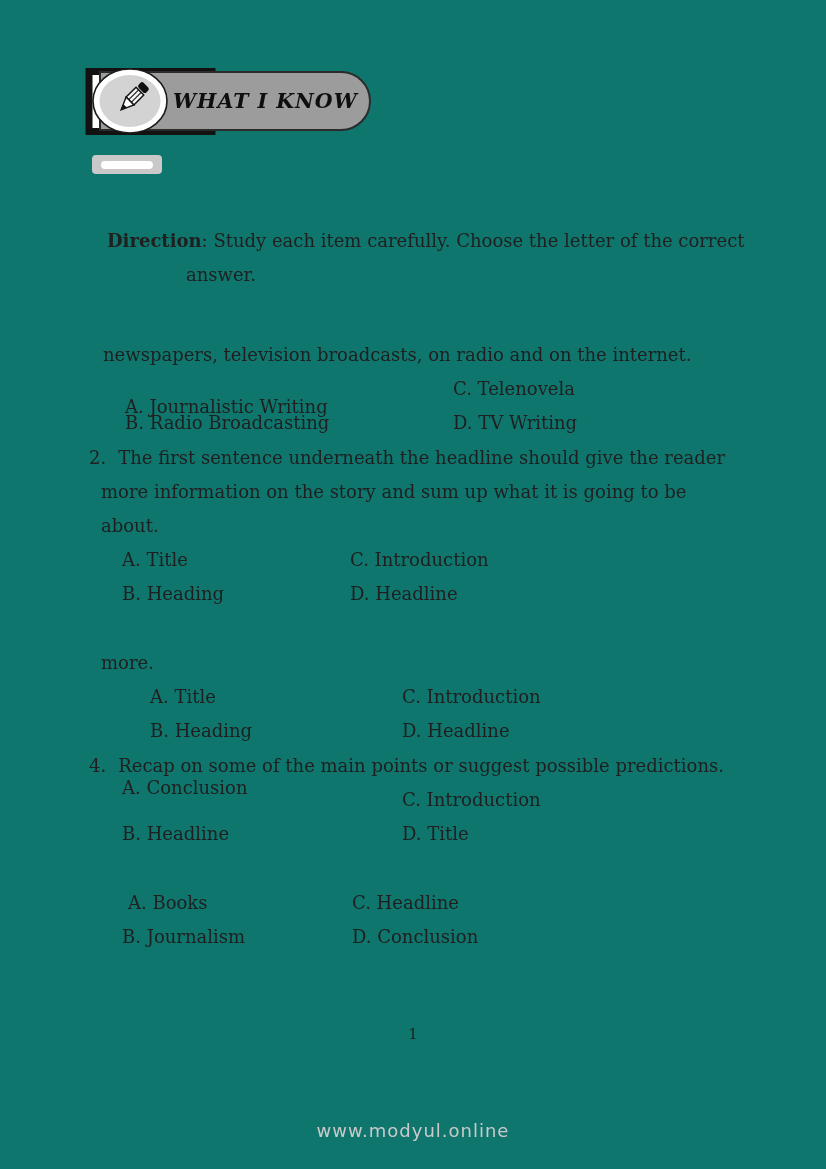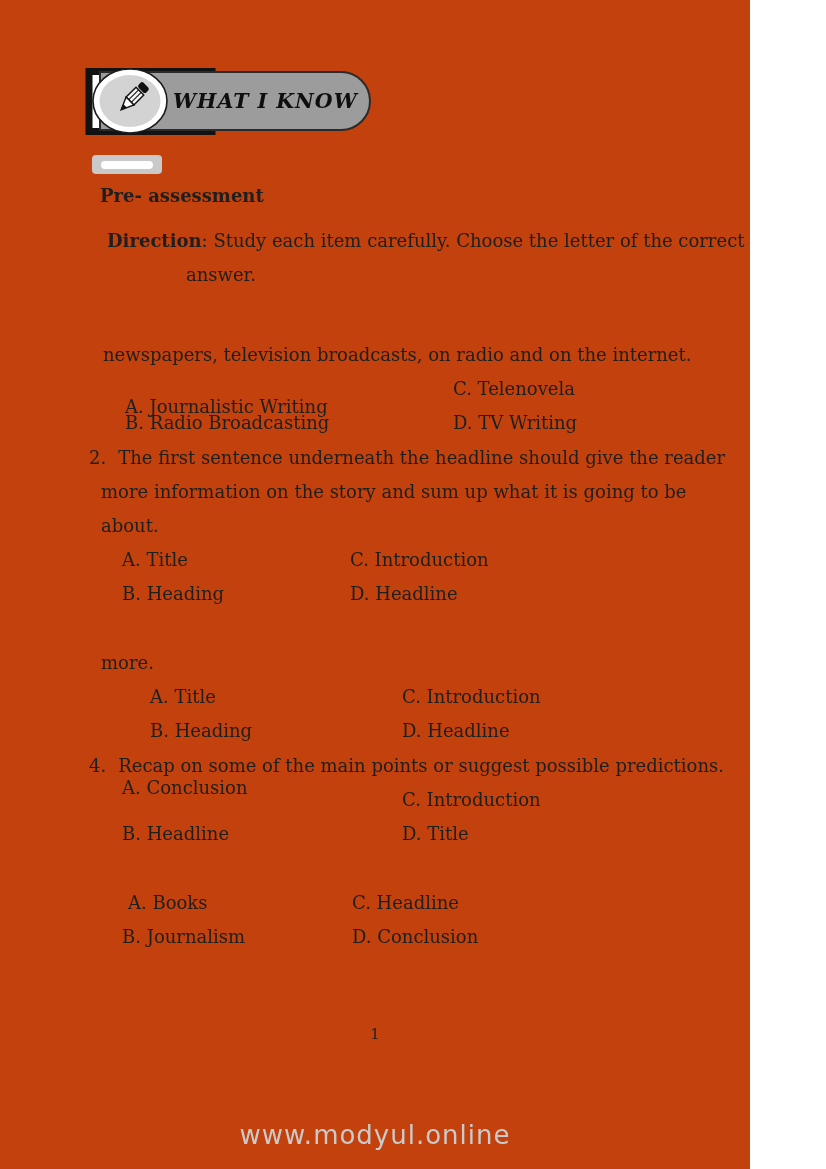--- a/index.html
+++ b/index.html
@@ -1,38 +1,38 @@
 <!DOCTYPE html>
 <html><head>
 <meta charset="utf-8">
 <style>
   html,body { margin:0; padding:0; background:#ffffff; }
   .page {
-    position:relative; width:750px; height:1169px; background:#c2410c;
+    position:relative; width:826px; height:1169px; background:#0f766e;
     font-family:"DejaVu Serif","Liberation Serif",serif; color:#1f1f1f;
     overflow:hidden;
   }
   .line { position:absolute; white-space:nowrap; font-size:18px; line-height:24px; }
   .bold { font-weight:700; }
   .qnum { display:inline-block; margin-right:12px; }
   .banner { position:absolute; left:80px; top:60px; width:310px; height:80px; }
   .banner svg { position:absolute; left:0; top:0; }
   .banner-title {
     position:absolute; left:93px; top:12px; height:58px; display:flex; align-items:center;
     font-weight:700; font-style:italic; font-size:20.5px; letter-spacing:1px; color:#0e0e0e;
   }
   .tab { position:absolute; left:92px; top:155px; width:70px; height:19px;
          background:#c9c9c9; border-radius:4px; }
   .tab-inner { position:absolute; left:9px; top:6px; width:52px; height:8px;
          background:#ffffff; border-radius:4px; }
   .pagenum { position:absolute; left:0; right:0; top:1025px; text-align:center;
          font-size:15px; color:#1f1f1f; }
   .watermark { position:absolute; left:0; right:0; top:1120px; text-align:center;
          font-family:"DejaVu Sans","Liberation Sans",sans-serif;
-         font-size:26px; letter-spacing:1px; color:#cacaca; }
+         font-size:18px; letter-spacing:1px; color:#cacaca; }
 </style>
 </head>
 <body>
 
 <div class="page">
 
   <div class="banner">
     <svg width="310" height="80" viewBox="0 0 310 80">
       <rect x="9" y="11.5" width="123" height="60" fill="#ffffff" stroke="#121212" stroke-width="7"></rect>
       <path d="M20 12 L261 12 A29 29 0 0 1 261 70 L20 70 Z" fill="#9c9c9c" stroke="#2b2b2b" stroke-width="2"></path>
@@ -47,21 +47,20 @@
         <path d="M47.6 47.9 L52.4 47.9 L50 53.5 Z" fill="#101010"></path>
       </g>
     </svg>
     <span class="banner-title">WHAT I KNOW</span>
   </div>
 
   <div class="tab">
     <div class="tab-inner"></div>
   </div>
 
-  <div class="line bold" style="left:100px;top:184px">Pre- assessment</div>
   <div class="line" style="left:107px;top:229px">
     <span class="bold">Direction</span><span>: Study each item carefully. Choose the letter of the correct</span>
   </div>
   <div class="line" style="left:186px;top:263px">answer.</div>
 
   <div class="line" style="left:103px;top:343px">newspapers, television broadcasts, on radio and on the internet.</div>
   <div class="line" style="left:125px;top:395px">A. Journalistic Writing</div>
   <div class="line" style="left:453px;top:377px">C. Telenovela</div>
   <div class="line" style="left:125px;top:411px">B. Radio Broadcasting</div>
   <div class="line" style="left:453px;top:411px">D. TV Writing</div>

